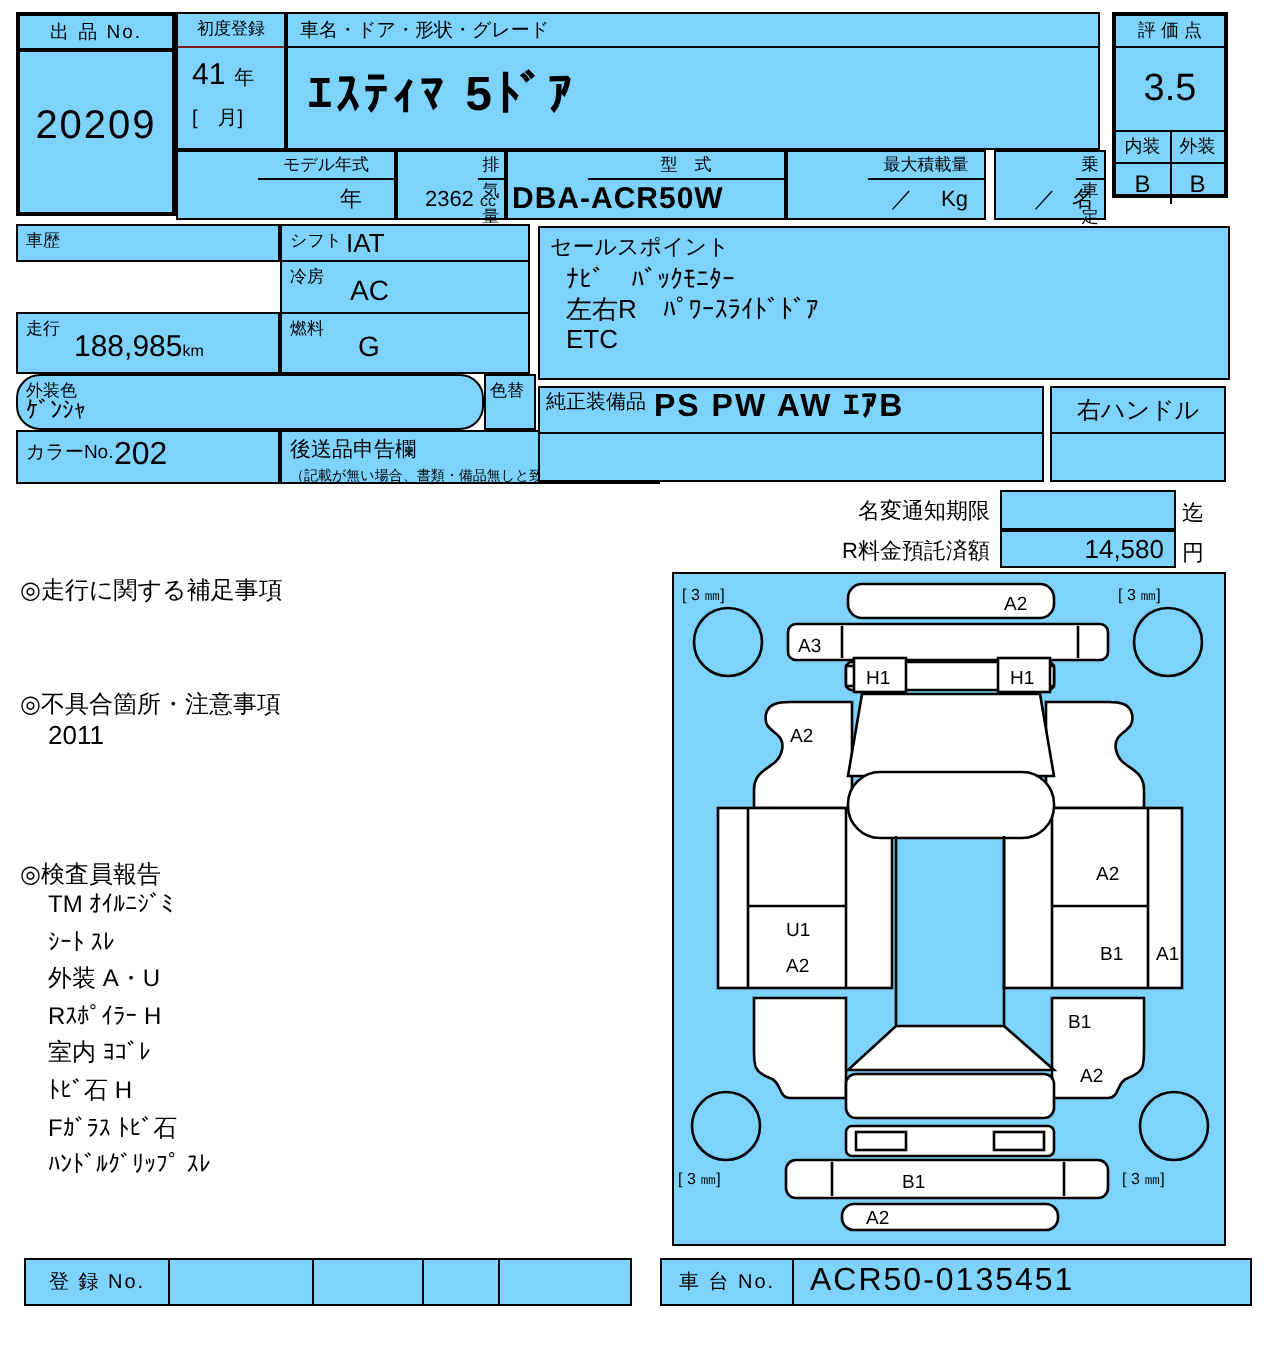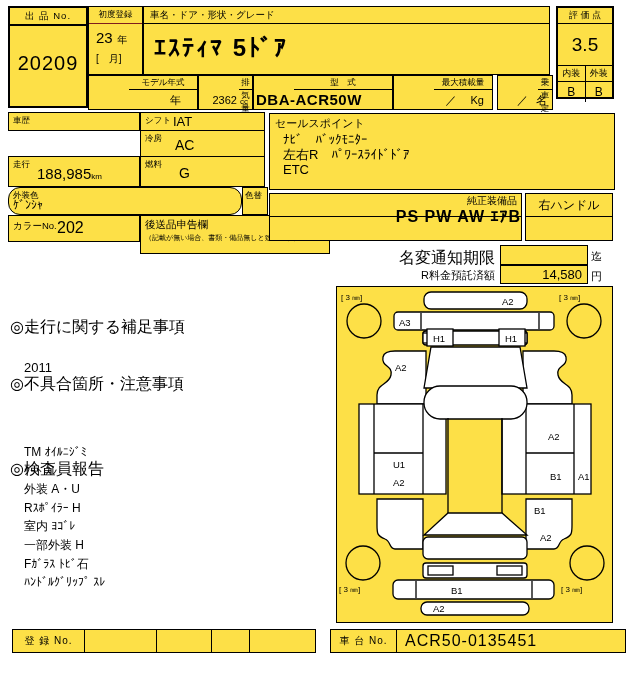--- a/index.html
+++ b/index.html
@@ -1,46 +1,46 @@
 <!DOCTYPE html>
 <html><head>
 <meta charset="utf-8">
 <style>
   html,body{margin:0;padding:0;background:#fff;}
   .sheet{position:relative;width:640px;height:680px;background:#fff;overflow:hidden;
          font-family:"Liberation Sans","DejaVu Sans",sans-serif;color:#000;}
-  .box{position:absolute;border:1px solid #000;box-sizing:border-box;background:#fde047;}
+  .box{position:absolute;border:1px solid #000;box-sizing:border-box;background:#7dd3fc;}
   .b2{border-width:2px;}
   .hc{display:flex;align-items:center;justify-content:center;}
   .rl{height:13px;border-bottom:1px solid #000;font-size:8.5px;text-align:center;line-height:13px;margin-left:40px;}
   .rv{font-size:11px;line-height:20px;padding:0 4px;}
   .tl{position:absolute;top:2px;left:4px;font-size:8.5px;}
   .abs{position:absolute;}
-  .note-head{font-size:16px;margin-top:30px;}
+  .note-head{font-size:12px;}
   .insp-item{font-size:12px;line-height:18.6px;white-space:pre;}
   svg text{font-family:"Liberation Sans","DejaVu Sans",sans-serif;}
   .dln{fill:none;stroke:#000;stroke-width:1.3;}
   .dfl{fill:#fff;stroke:#000;stroke-width:1.3;}
   .dtx{font-size:9.5px;}
   .dmk{font-size:8px;}
 </style>
 </head>
 <body>
 
 <div class="sheet">
 
   <div class="box b2" style="left:8px;top:6px;width:80px;height:102px;">
     <div class="hc" style="height:16px;border-bottom:2px solid #000;font-size:9.5px;letter-spacing:1px;">出 品 No.</div>
     <div style="text-align:center;font-size:20px;margin-top:26px;letter-spacing:1px;">20209</div>
   </div>
 
   <div class="box" style="left:88px;top:6px;width:55px;height:69px;">
     <div class="hc" style="height:16px;border-bottom:1px solid #7f1d1d;font-size:8.5px;">初度登録</div>
     <div style="padding:5px 3px 0 7px;">
-      <span style="font-size:15px;">23</span>
+      <span style="font-size:15px;">41</span>
       <span style="font-size:10px;">年</span>
       <div style="font-size:10px;margin-top:5px;">[　月]</div>
     </div>
   </div>
 
   <div class="box" style="left:143px;top:6px;width:407px;height:69px;">
     <div style="height:16px;border-bottom:1px solid #000;display:flex;align-items:center;padding-left:6px;font-size:9.5px;">車名・ドア・形状・グレード</div>
     <div style="font-size:24px;font-weight:bold;padding:10px 0 0 10px;letter-spacing:2px;">ｴｽﾃｨﾏ 5ﾄﾞｱ</div>
   </div>
 
@@ -112,62 +112,62 @@
     <span class="tl">外装色</span>
     <span class="abs" style="left:4px;bottom:2px;font-size:12px;">ｹﾞﾝｼｬ</span>
   </div>
   <div class="box" style="left:242px;top:187px;width:26px;height:28px;">
     <span class="abs" style="left:2px;top:2px;font-size:8.5px;">色替</span>
   </div>
   <div class="box" style="left:8px;top:215px;width:132px;height:27px;">
     <span class="abs" style="left:4px;top:4px;font-size:9.5px;">カラーNo.</span>
     <span class="abs" style="left:48px;top:3px;font-size:16px;">202</span>
   </div>
-  <div class="box" style="left:140px;top:215px;width:190px;height:39px;">
+  <div class="box" style="left:140px;top:215px;width:190px;height:27px;">
     <div style="font-size:10.5px;padding:2px 0 0 4px;">後送品申告欄</div>
     <div style="font-size:7px;padding:1px 0 0 4px;">（記載が無い場合、書類・備品無しと致します）</div>
   </div>
 
   <div class="box" style="left:269px;top:113px;width:346px;height:77px;">
     <div style="font-size:11px;padding:2px 0 0 5px;">セールスポイント</div>
     <div style="font-size:13px;padding:1px 0 0 13px;line-height:15px;white-space:pre;">ﾅﾋﾞ　ﾊﾞｯｸﾓﾆﾀｰ</div>
     <div style="font-size:13px;padding-left:13px;line-height:15px;white-space:pre;">左右R　ﾊﾟﾜｰｽﾗｲﾄﾞﾄﾞｱ</div>
     <div style="font-size:13px;padding-left:13px;line-height:15px;white-space:pre;">ETC</div>
   </div>
 
   <div class="box" style="left:269px;top:193px;width:253px;height:48px;">
-    <div style="height:22px;border-bottom:1px solid #000;display:flex;align-items:flex-end;flex-direction:column;">
+    <div style="height:22px;border-bottom:1px solid #000;display:flex;align-items:flex-start;">
       <span style="font-size:10px;padding:0 4px 0 3px;">純正装備品</span>
       <span style="font-size:16px;font-weight:bold;letter-spacing:1px;">PS PW AW ｴｱB</span>
     </div>
   </div>
   <div class="box" style="left:525px;top:193px;width:88px;height:48px;">
     <div class="hc" style="height:22px;border-bottom:1px solid #000;font-size:12px;">右ハンドル</div>
   </div>
 
-  <div class="abs" style="left:375px;top:248px;width:120px;text-align:right;font-size:16px;">名変通知期限</div>
+  <div class="abs" style="left:375px;top:248px;width:120px;text-align:right;font-size:11px;">名変通知期限</div>
   <div class="box" style="left:500px;top:245px;width:88px;height:20px;"></div>
   <div class="abs" style="left:591px;top:249px;font-size:11px;">迄</div>
 
   <div class="abs" style="left:370px;top:268px;width:125px;text-align:right;font-size:11px;">R料金預託済額</div>
   <div class="box" style="left:500px;top:265px;width:88px;height:19px;text-align:right;font-size:13px;line-height:17px;padding-right:5px;">14,580</div>
   <div class="abs" style="left:591px;top:269px;font-size:11px;">円</div>
 
   <div class="abs note-head" style="left:10px;top:287px;">◎走行に関する補足事項</div>
   <div class="abs note-head" style="left:10px;top:344px;">◎不具合箇所・注意事項</div>
   <div class="abs" style="left:24px;top:360px;font-size:13px;">2011</div>
 
   <div class="abs note-head" style="left:10px;top:429px;">◎検査員報告</div>
   <div class="abs" style="left:24px;top:443px;">
     <div class="insp-item">TM ｵｲﾙﾆｼﾞﾐ</div>
     <div class="insp-item">ｼｰﾄ ｽﾚ</div>
     <div class="insp-item">外装 A・U</div>
     <div class="insp-item">Rｽﾎﾟｲﾗｰ H</div>
     <div class="insp-item">室内 ﾖｺﾞﾚ</div>
-    <div class="insp-item">一部外装 H</div>
+    <div class="insp-item">ﾄﾋﾞ石 H</div>
     <div class="insp-item">Fｶﾞﾗｽ ﾄﾋﾞ石</div>
     <div class="insp-item">ﾊﾝﾄﾞﾙｸﾞﾘｯﾌﾟ ｽﾚ</div>
   </div>
 
   <div class="box" style="left:336px;top:286px;width:277px;height:337px;border-width:1.5px;">
     <svg viewBox="0 0 274 334" width="274" height="334">
 
       <text class="dmk" x="4" y="13">[ 3 ㎜]</text>
       <text class="dmk" x="222" y="13">[ 3 ㎜]</text>
       <text class="dmk" x="2" y="305">[ 3 ㎜]</text>

